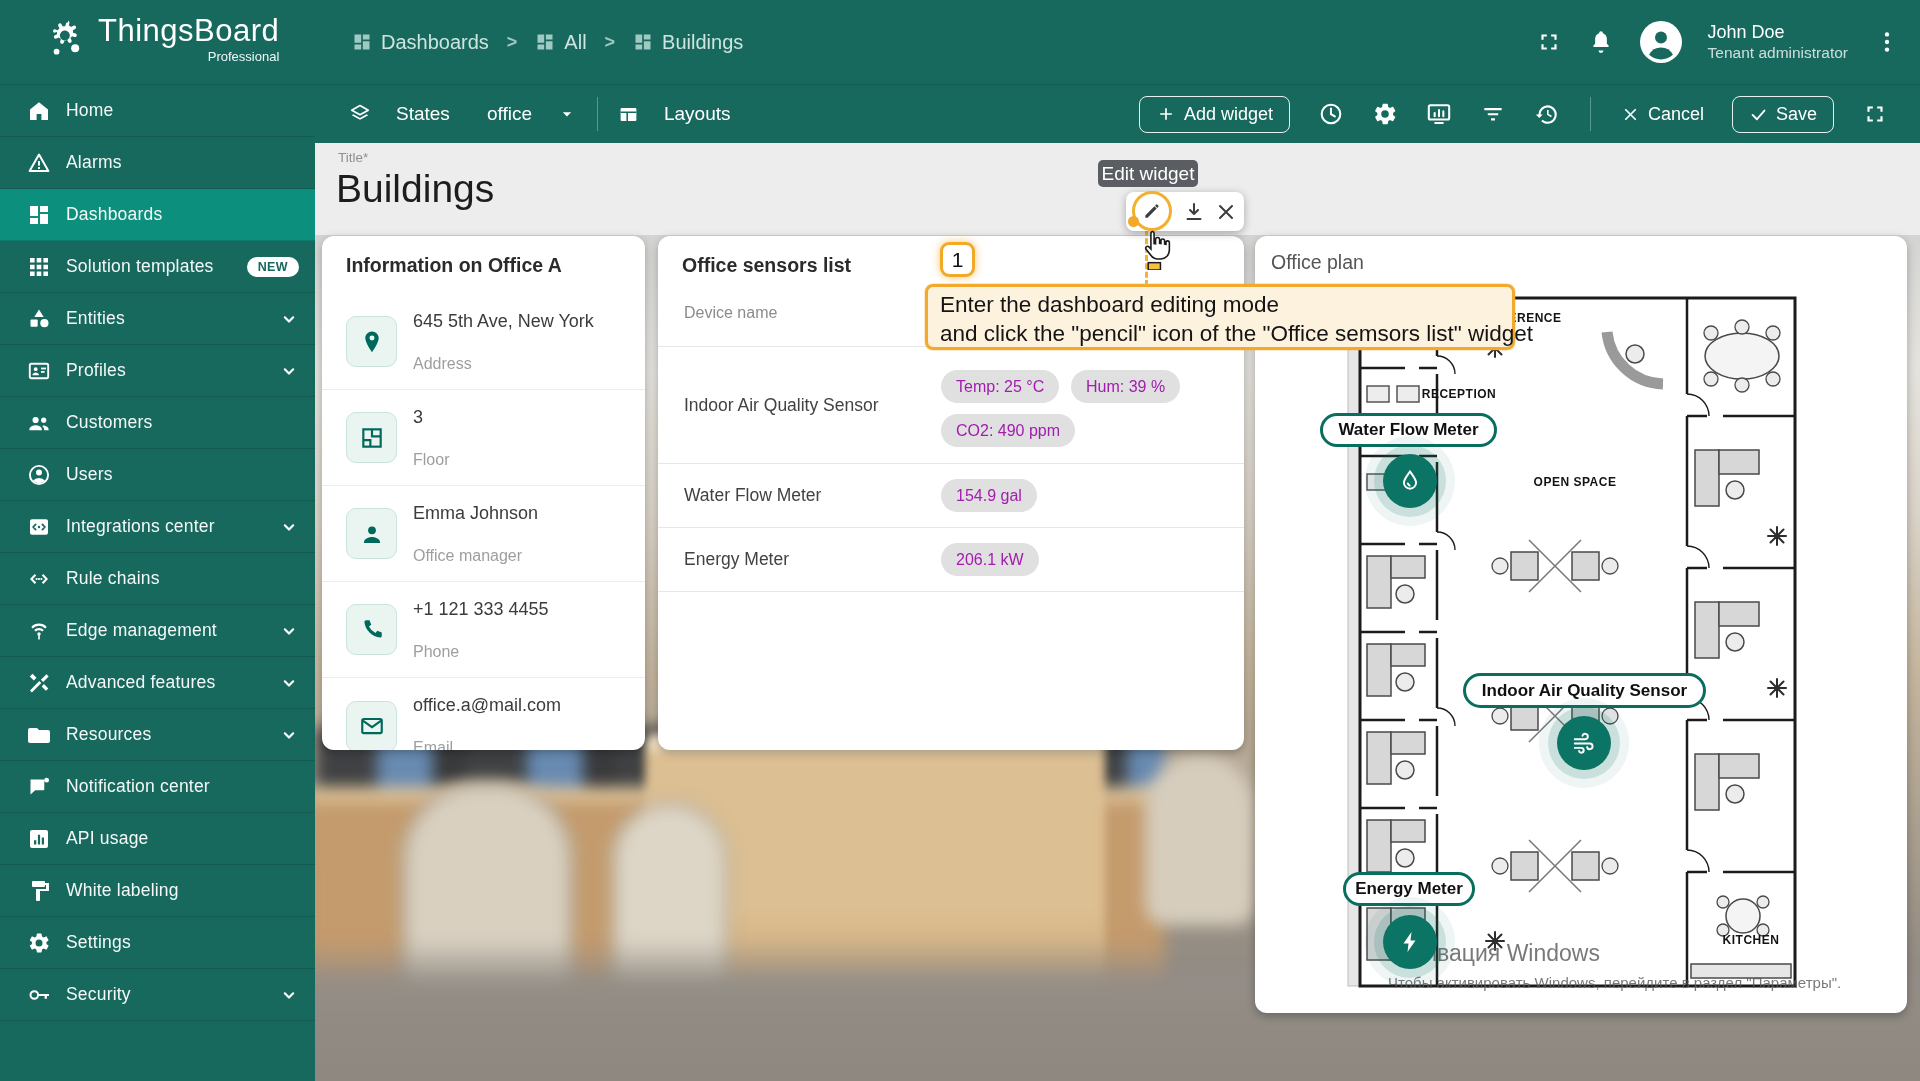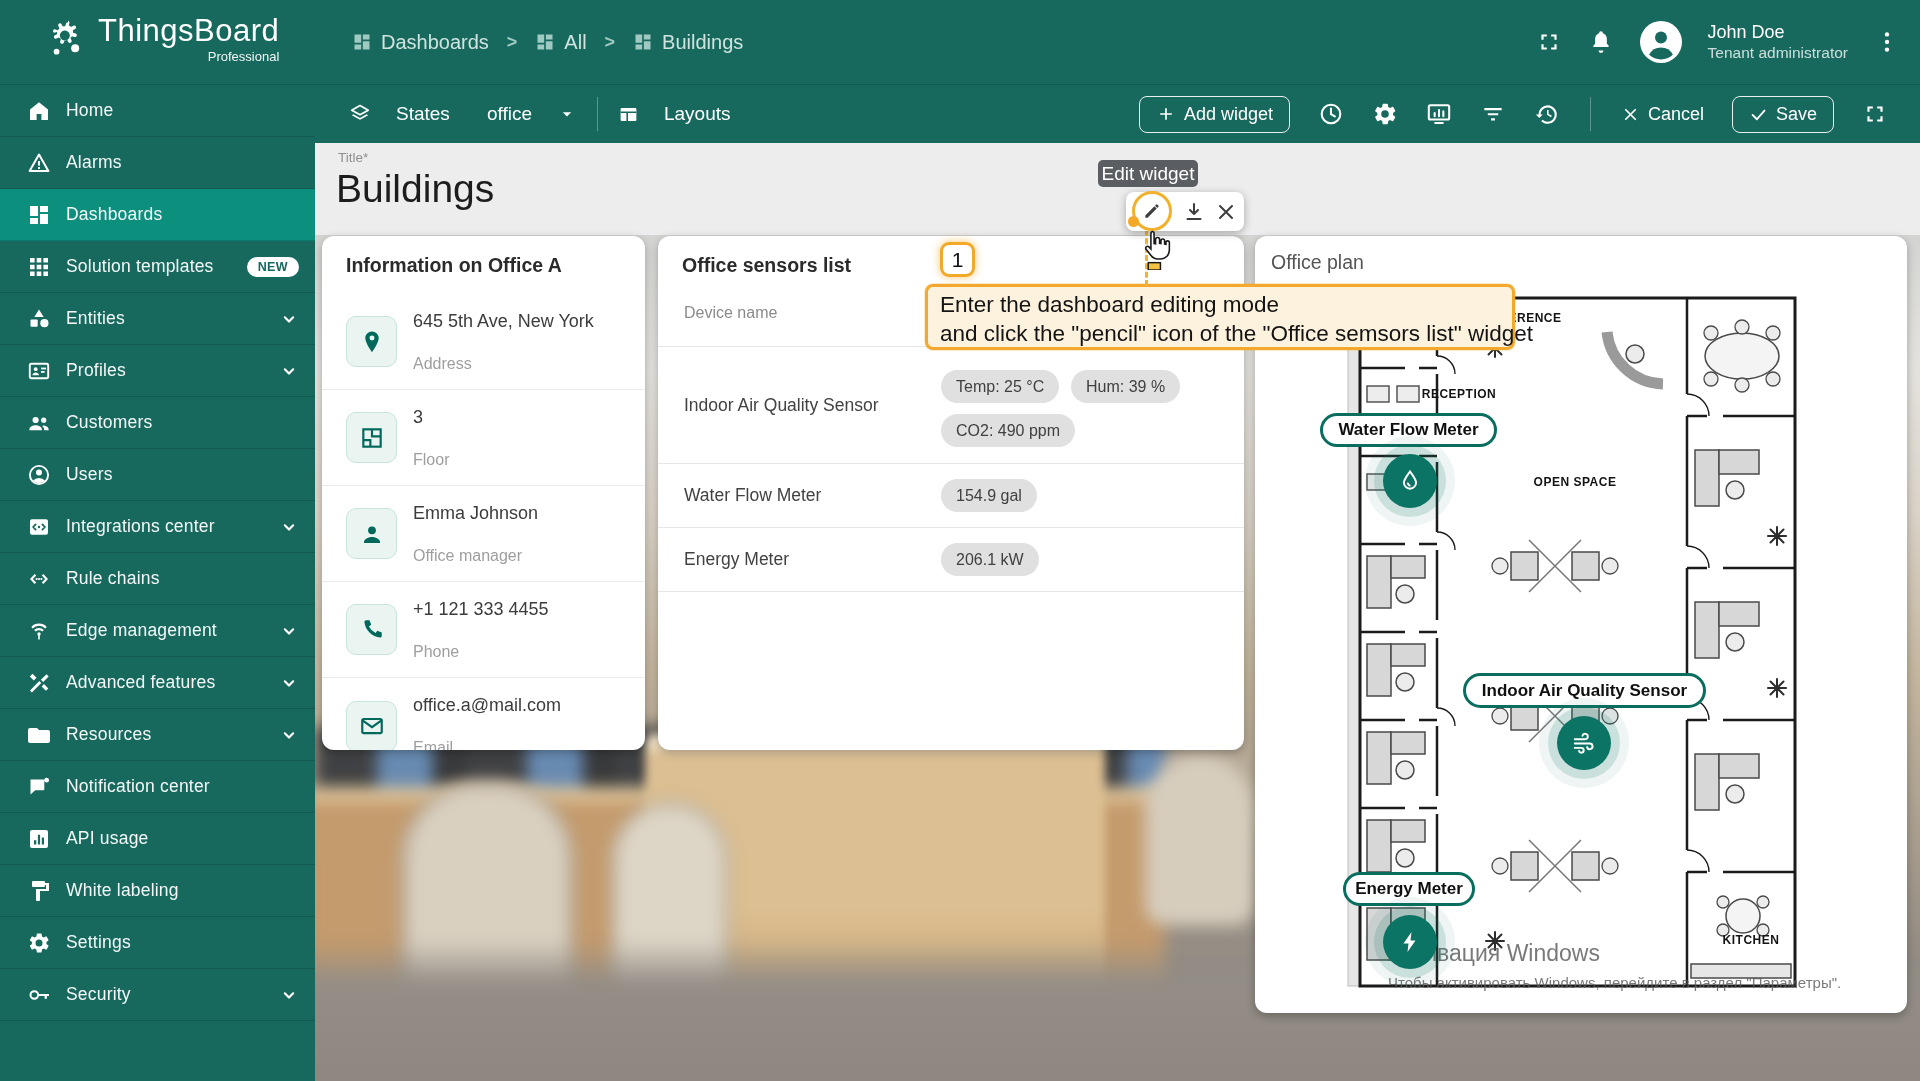--- a/index.html
+++ b/index.html
@@ -66,21 +66,21 @@
   .ic-row.bb{border-bottom:1px solid #ececec;}
   .ic-tile{width:49px;height:49px;border-radius:10px;background:#eaf5f2;border:1px solid #c9e3dd;display:flex;align-items:center;justify-content:center;flex:0 0 auto;margin-right:16px;}
   .ic-val{font-size:18px;color:#3c3c3c;line-height:24px;}
   .ic-lab{font-size:16px;color:#9e9e9e;line-height:22px;margin-top:20px;}
 
   
   .card-sens{left:658px;top:236px;width:586px;height:514px;}
   .dev-head{position:absolute;left:26px;top:68px;font-size:16px;color:#8b8b8b;}
   .s-row{position:absolute;left:0;width:100%;box-sizing:border-box;border-top:1px solid #e6e6e6;}
   .s-name{position:absolute;left:26px;font-size:17.5px;color:#424242;}
-  .chip{position:absolute;height:33px;background:#e0e0e0;border-radius:17px;display:flex;align-items:center;padding:0 15px;font-size:16px;color:#404040;white-space:nowrap;}
+  .chip{position:absolute;height:33px;background:#e0e0e0;border-radius:17px;display:flex;align-items:center;padding:0 15px;font-size:16px;color:#a21caf;white-space:nowrap;}
   .paginator{position:absolute;left:0;top:440px;width:100%;height:60px;}
 
   
   .card-plan{left:1255px;top:236px;width:652px;height:777px;}
   .plan-pill{position:absolute;background:#fff;border:3px solid #0a6e5f;border-radius:18px;display:flex;align-items:center;justify-content:center;font-weight:bold;font-size:17px;color:#101010;z-index:3;box-sizing:border-box;white-space:nowrap;}
   .plan-dot{position:absolute;width:54px;height:54px;border-radius:50%;background:#0c7465;box-shadow:0 0 0 9px rgba(12,116,101,.16),0 0 0 18px rgba(12,116,101,.07);display:flex;align-items:center;justify-content:center;z-index:4;cursor:pointer;}
   .wm{position:absolute;left:133px;top:704px;z-index:2;color:rgba(92,92,92,.82);}
   .wm1{font-size:23px;}
   .wm2{font-size:15px;margin-top:7px;}
 

